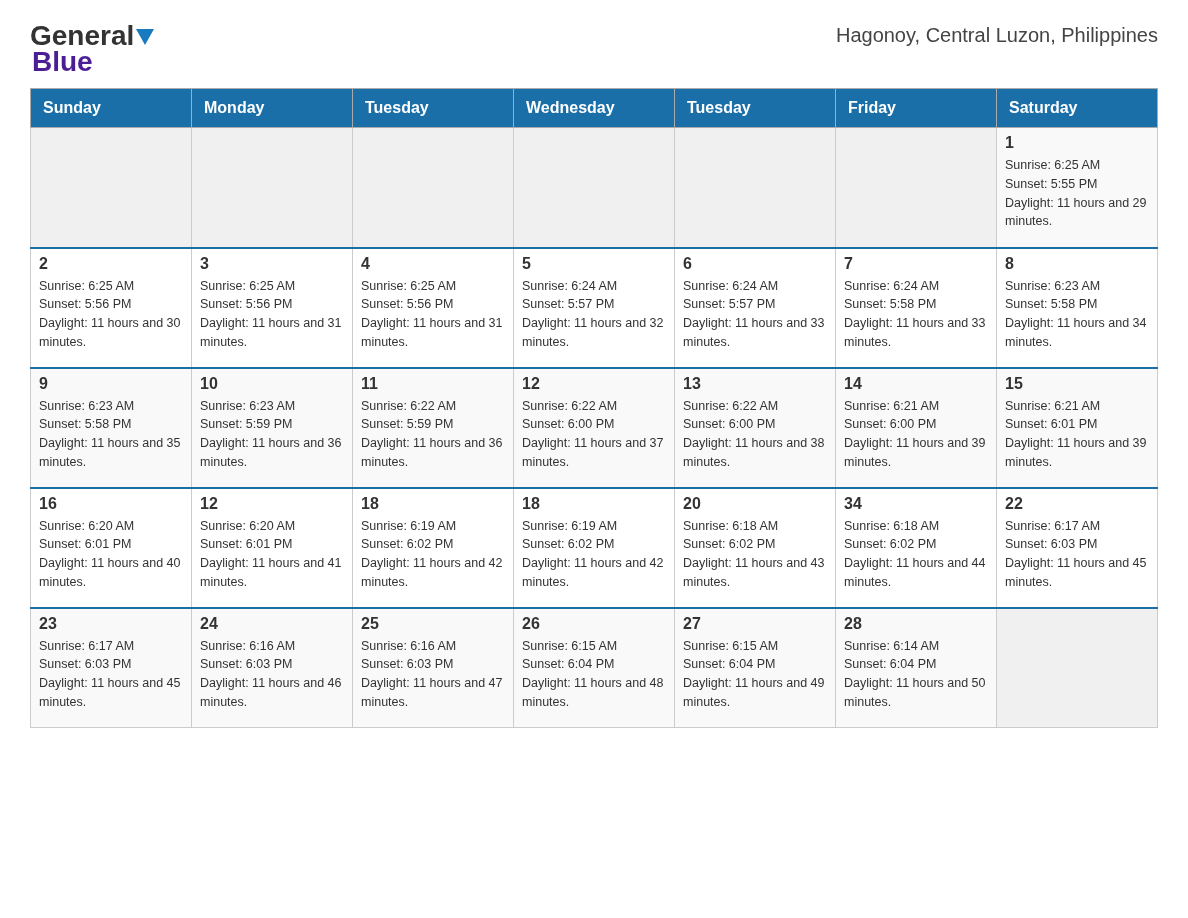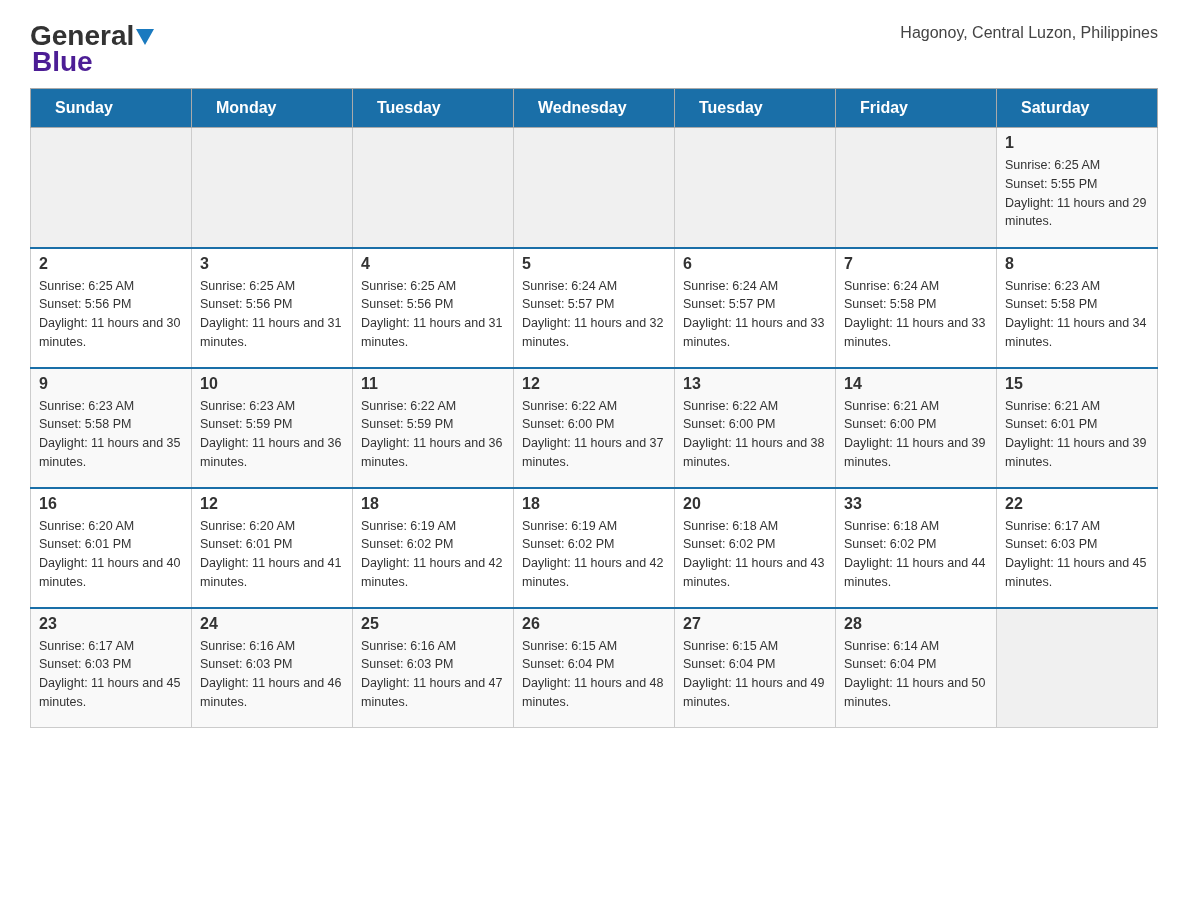--- a/index.html
+++ b/index.html
@@ -33,35 +33,35 @@
     .title-block {
       text-align: right;
     }
     .page-title {
       font-size: 52px;
       font-weight: bold;
       color: #222;
       line-height: 1.1;
     }
     .subtitle {
-      font-size: 16px;
+      font-size: 20px;
       color: #444;
       margin-top: 4px;
     }
     table {
       width: 100%;
       border-collapse: collapse;
       margin-top: 10px;
     }
     thead tr th {
       background-color: #1a6fa8;
       color: #fff;
       font-size: 16px;
       font-weight: bold;
-      padding: 10px 24px;
+      padding: 10px 12px;
       text-align: left;
       border: 1px solid #aaa;
       margin-left: 39px;
     }
     tbody tr td {
       vertical-align: top;
       border: 1px solid #ccc;
       padding: 6px 8px;
       font-size: 12.5px;
       color: #222;
@@ -195,21 +195,21 @@
 Daylight: 11 hours and 41 minutes.</span></td>
         <td><span class="day-num">18</span><span class="day-info" style="white-space: pre-line;">Sunrise: 6:19 AM
 Sunset: 6:02 PM
 Daylight: 11 hours and 42 minutes.</span></td>
         <td><span class="day-num">18</span><span class="day-info" style="white-space: pre-line;">Sunrise: 6:19 AM
 Sunset: 6:02 PM
 Daylight: 11 hours and 42 minutes.</span></td>
         <td><span class="day-num">20</span><span class="day-info" style="white-space: pre-line;">Sunrise: 6:18 AM
 Sunset: 6:02 PM
 Daylight: 11 hours and 43 minutes.</span></td>
-        <td><span class="day-num">33</span><span class="day-info" style="white-space: pre-line;">Sunrise: 6:18 AM
+        <td><span class="day-num">34</span><span class="day-info" style="white-space: pre-line;">Sunrise: 6:18 AM
 Sunset: 6:02 PM
 Daylight: 11 hours and 44 minutes.</span></td>
         <td><span class="day-num">22</span><span class="day-info" style="white-space: pre-line;">Sunrise: 6:17 AM
 Sunset: 6:03 PM
 Daylight: 11 hours and 45 minutes.</span></td>
       </tr>
       <tr class="row-divider">
         <td><span class="day-num">23</span><span class="day-info" style="white-space: pre-line;">Sunrise: 6:17 AM
 Sunset: 6:03 PM
 Daylight: 11 hours and 45 minutes.</span></td>

